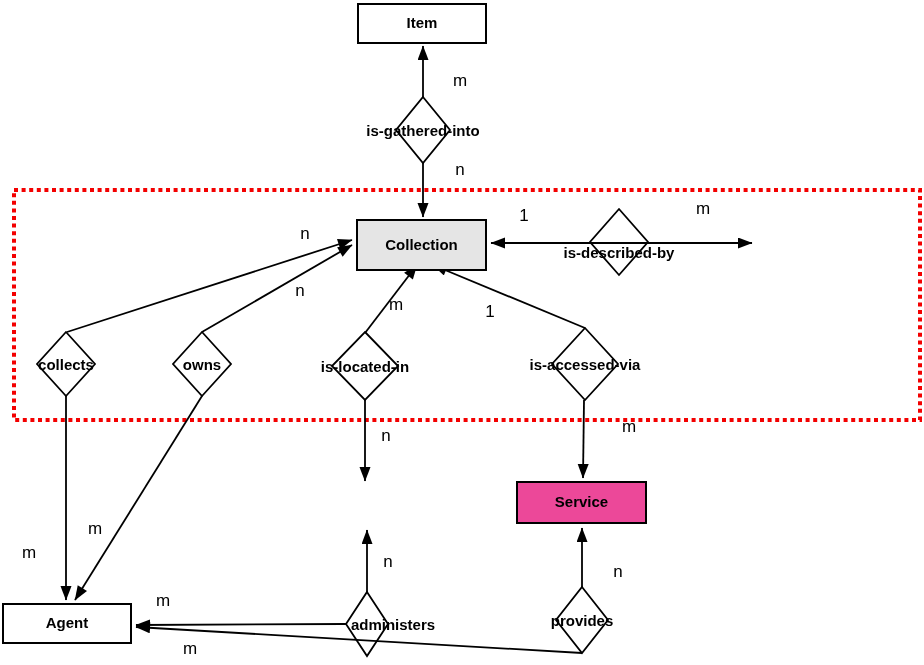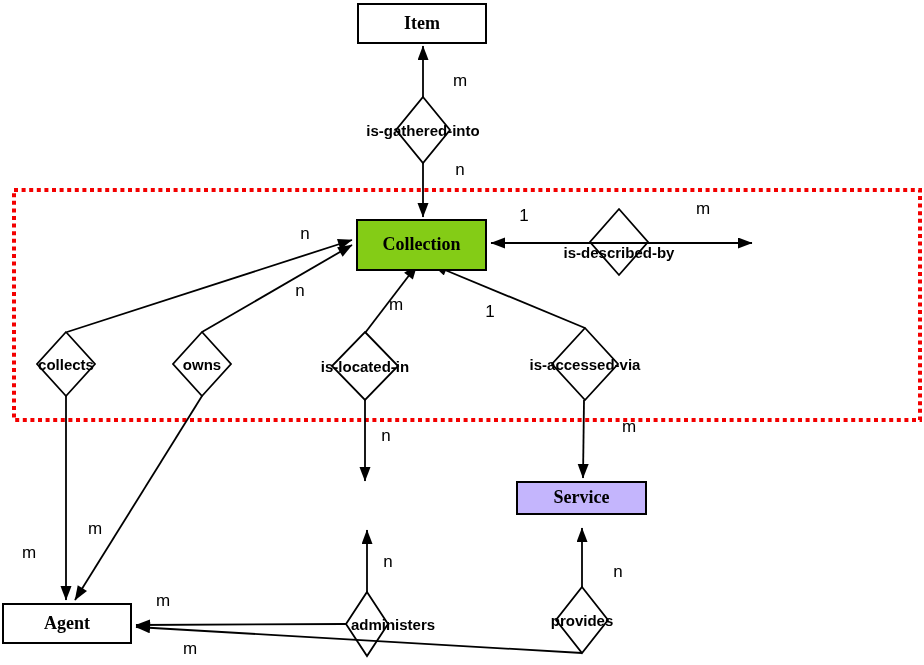--- a/index.html
+++ b/index.html
@@ -24,26 +24,25 @@
   }
   .entity {
     position: absolute;
     box-sizing: border-box;
     border: 2.5px solid #000000;
     display: flex;
     flex-direction: column;
     align-items: center;
     justify-content: center;
     font-weight: bold;
-    font-size: 18px;
+    font-size: 15px;
     line-height: 1.08;
     color: #000000;
     text-align: center;
     white-space: nowrap;
-    font-family: Liberation Serif, serif;
   }
   .rel-label {
     position: absolute;
     transform: translate(-50%, -50%);
     font-weight: bold;
     font-size: 15px;
     color: #000000;
     white-space: nowrap;
   }
   .card-label {
@@ -87,24 +86,24 @@
       <line x1="582" y1="587" x2="582" y2="528" stroke="#000000" stroke-width="1.8" marker-end="url(#arrow)"></line>
       <line x1="66" y1="396" x2="66" y2="600" stroke="#000000" stroke-width="1.8" marker-end="url(#arrow)"></line>
       <line x1="202" y1="396" x2="75" y2="600" stroke="#000000" stroke-width="1.8" marker-end="url(#arrow)"></line>
       <line x1="346" y1="624" x2="136" y2="625" stroke="#000000" stroke-width="1.8" marker-end="url(#arrow)"></line>
       <line x1="582" y1="653" x2="136" y2="627" stroke="#000000" stroke-width="1.8" marker-end="url(#arrow)"></line>
     </svg>
   <div id="node-layer">
       <div class="entity" style="left: 357px; top: 3px; width: 130px; height: 41px; background: rgb(255, 255, 255);">
         <span>Item</span>
       </div>
-      <div class="entity" style="left: 356px; top: 219px; width: 131px; height: 52px; background: #84cc16;">
+      <div class="entity" style="left: 356px; top: 219px; width: 131px; height: 52px; background: #e5e5e5;">
         <span>Collection</span>
       </div>
-      <div class="entity" style="left: 516px; top: 481px; width: 131px; height: 34px; background: #c4b5fd;">
+      <div class="entity" style="left: 516px; top: 481px; width: 131px; height: 43px; background: #ec4899;">
         <span>Service</span>
       </div>
       <div class="entity" style="left: 2px; top: 603px; width: 130px; height: 41px; background: rgb(255, 255, 255);">
         <span>Agent</span>
       </div>
       <div class="rel-label" style="left: 423px; top: 130px;">is-gathered-into</div>
       <div class="rel-label" style="left: 619px; top: 252px;">is-described-by</div>
       <div class="rel-label" style="left: 66px; top: 364px;">collects</div>
       <div class="rel-label" style="left: 202px; top: 364px; text-align: center;">owns</div>
       <div class="rel-label" style="left: 365px; top: 366px;">is-located-in</div>

